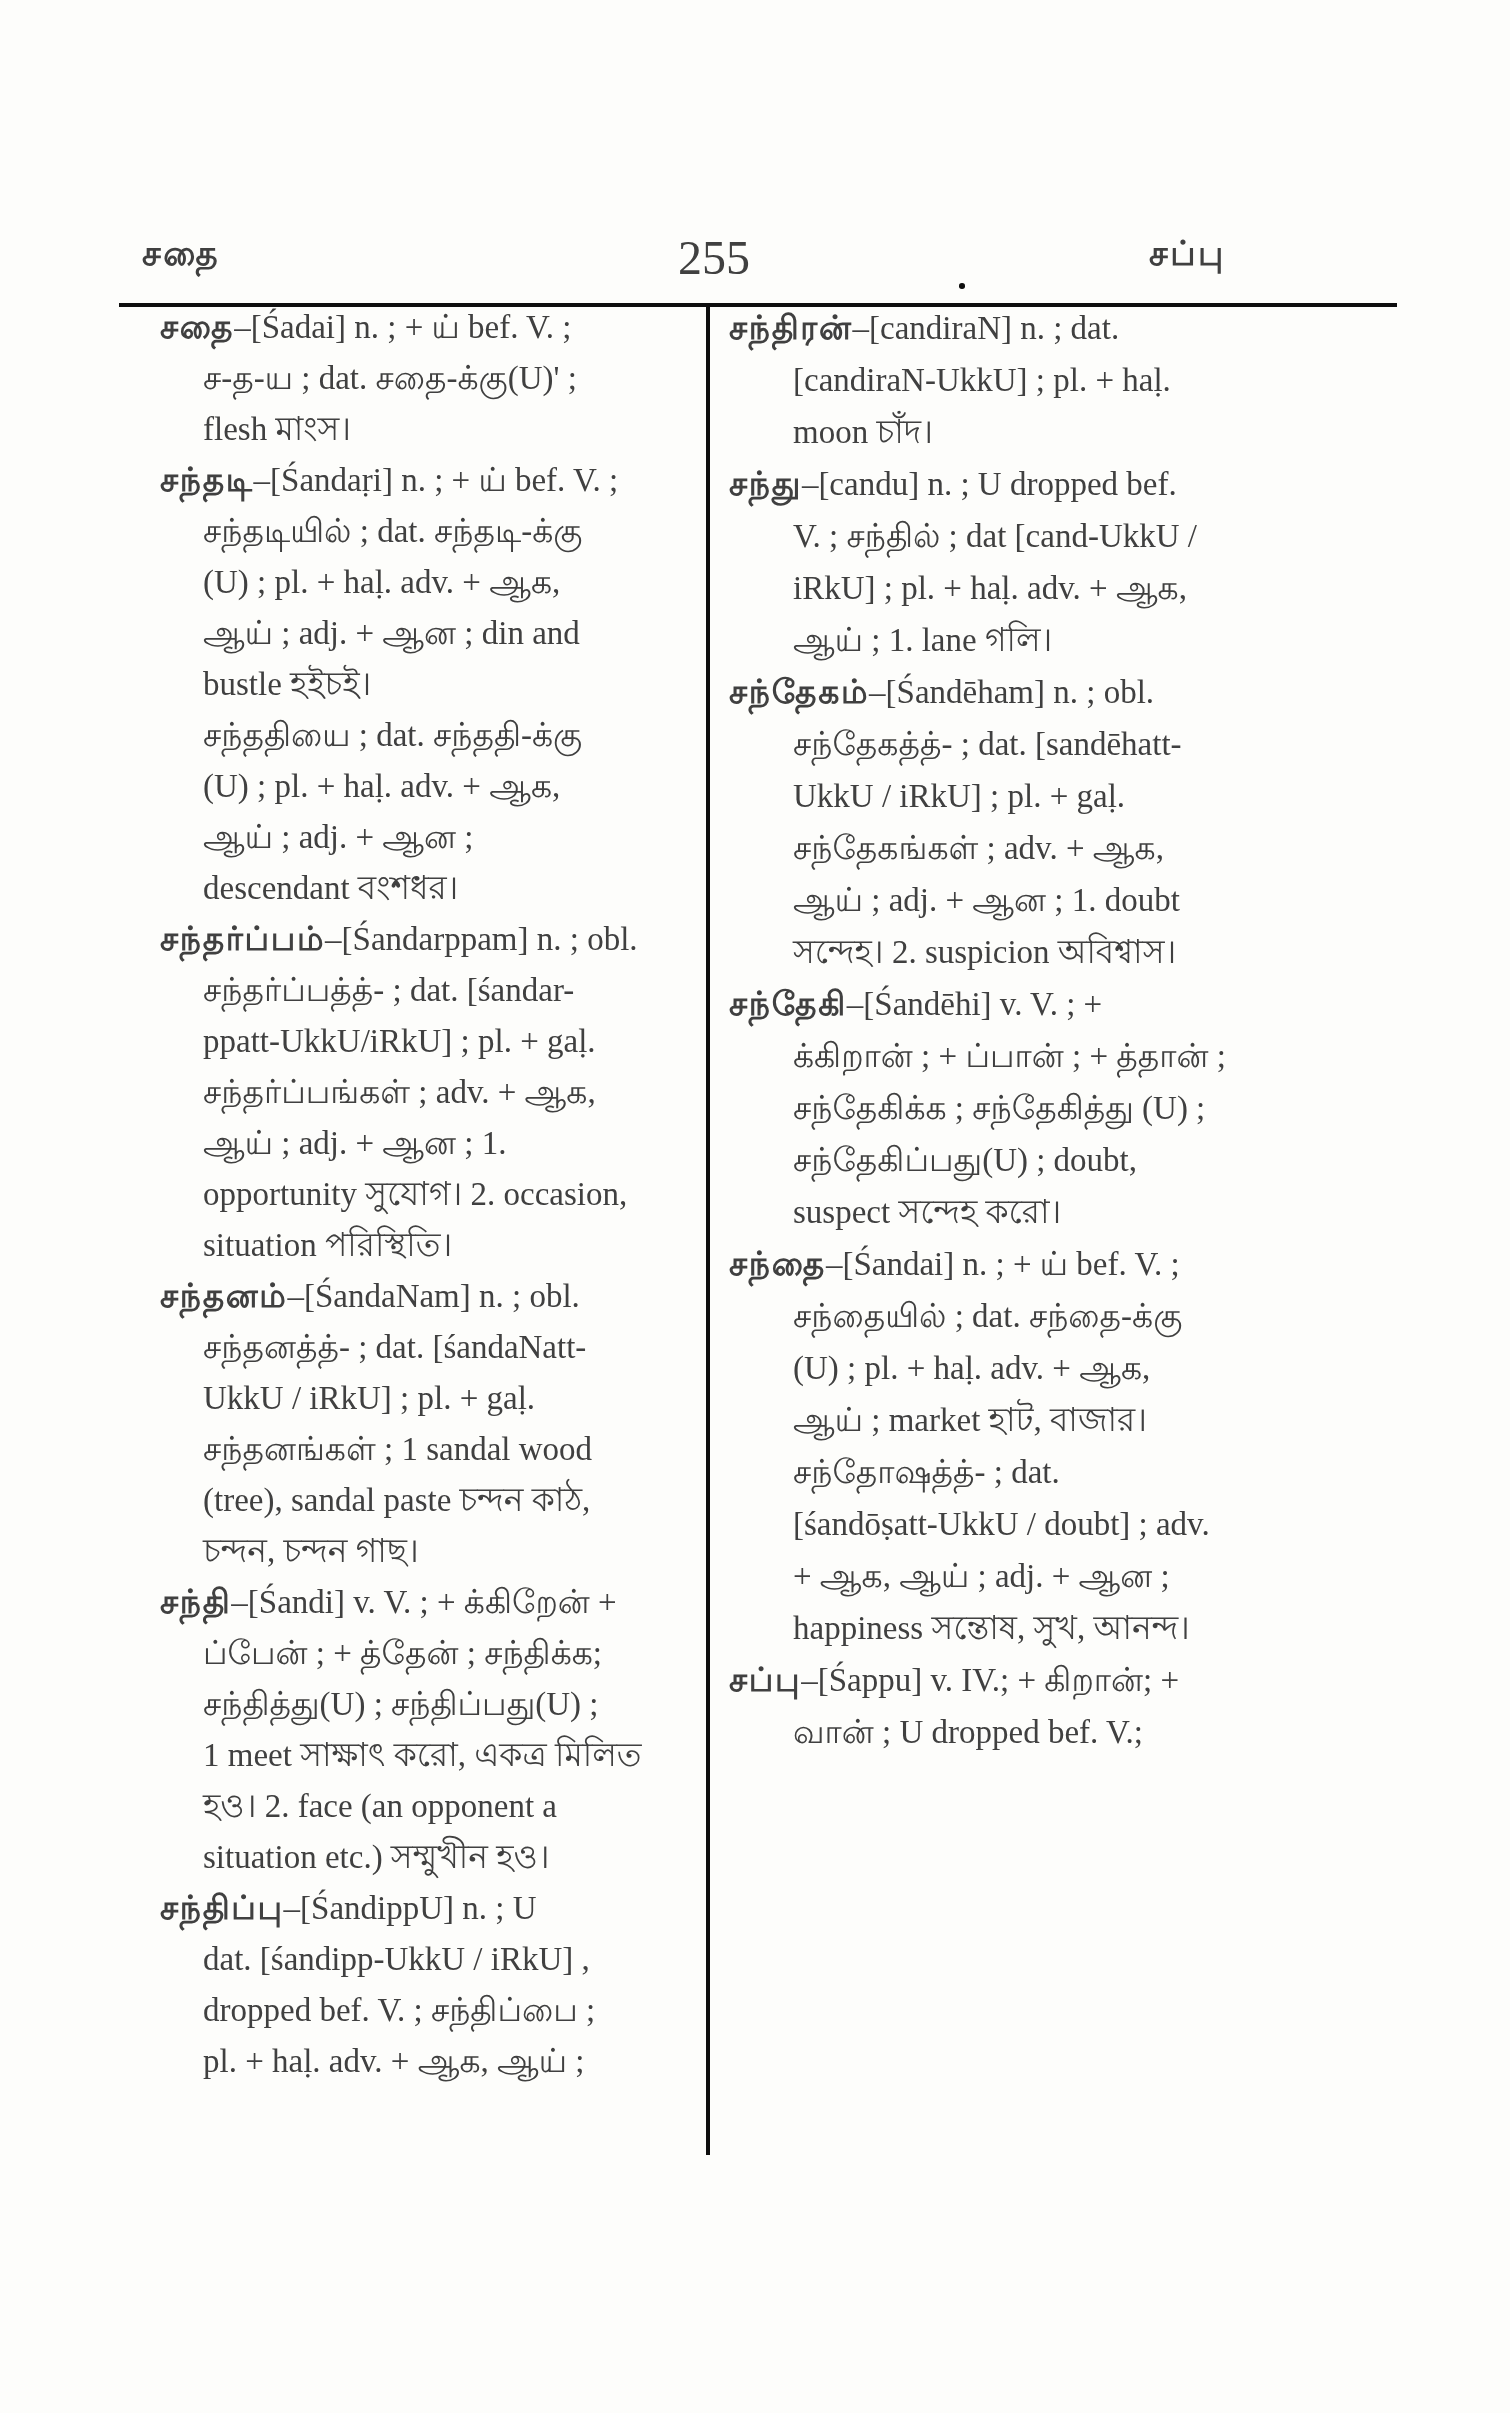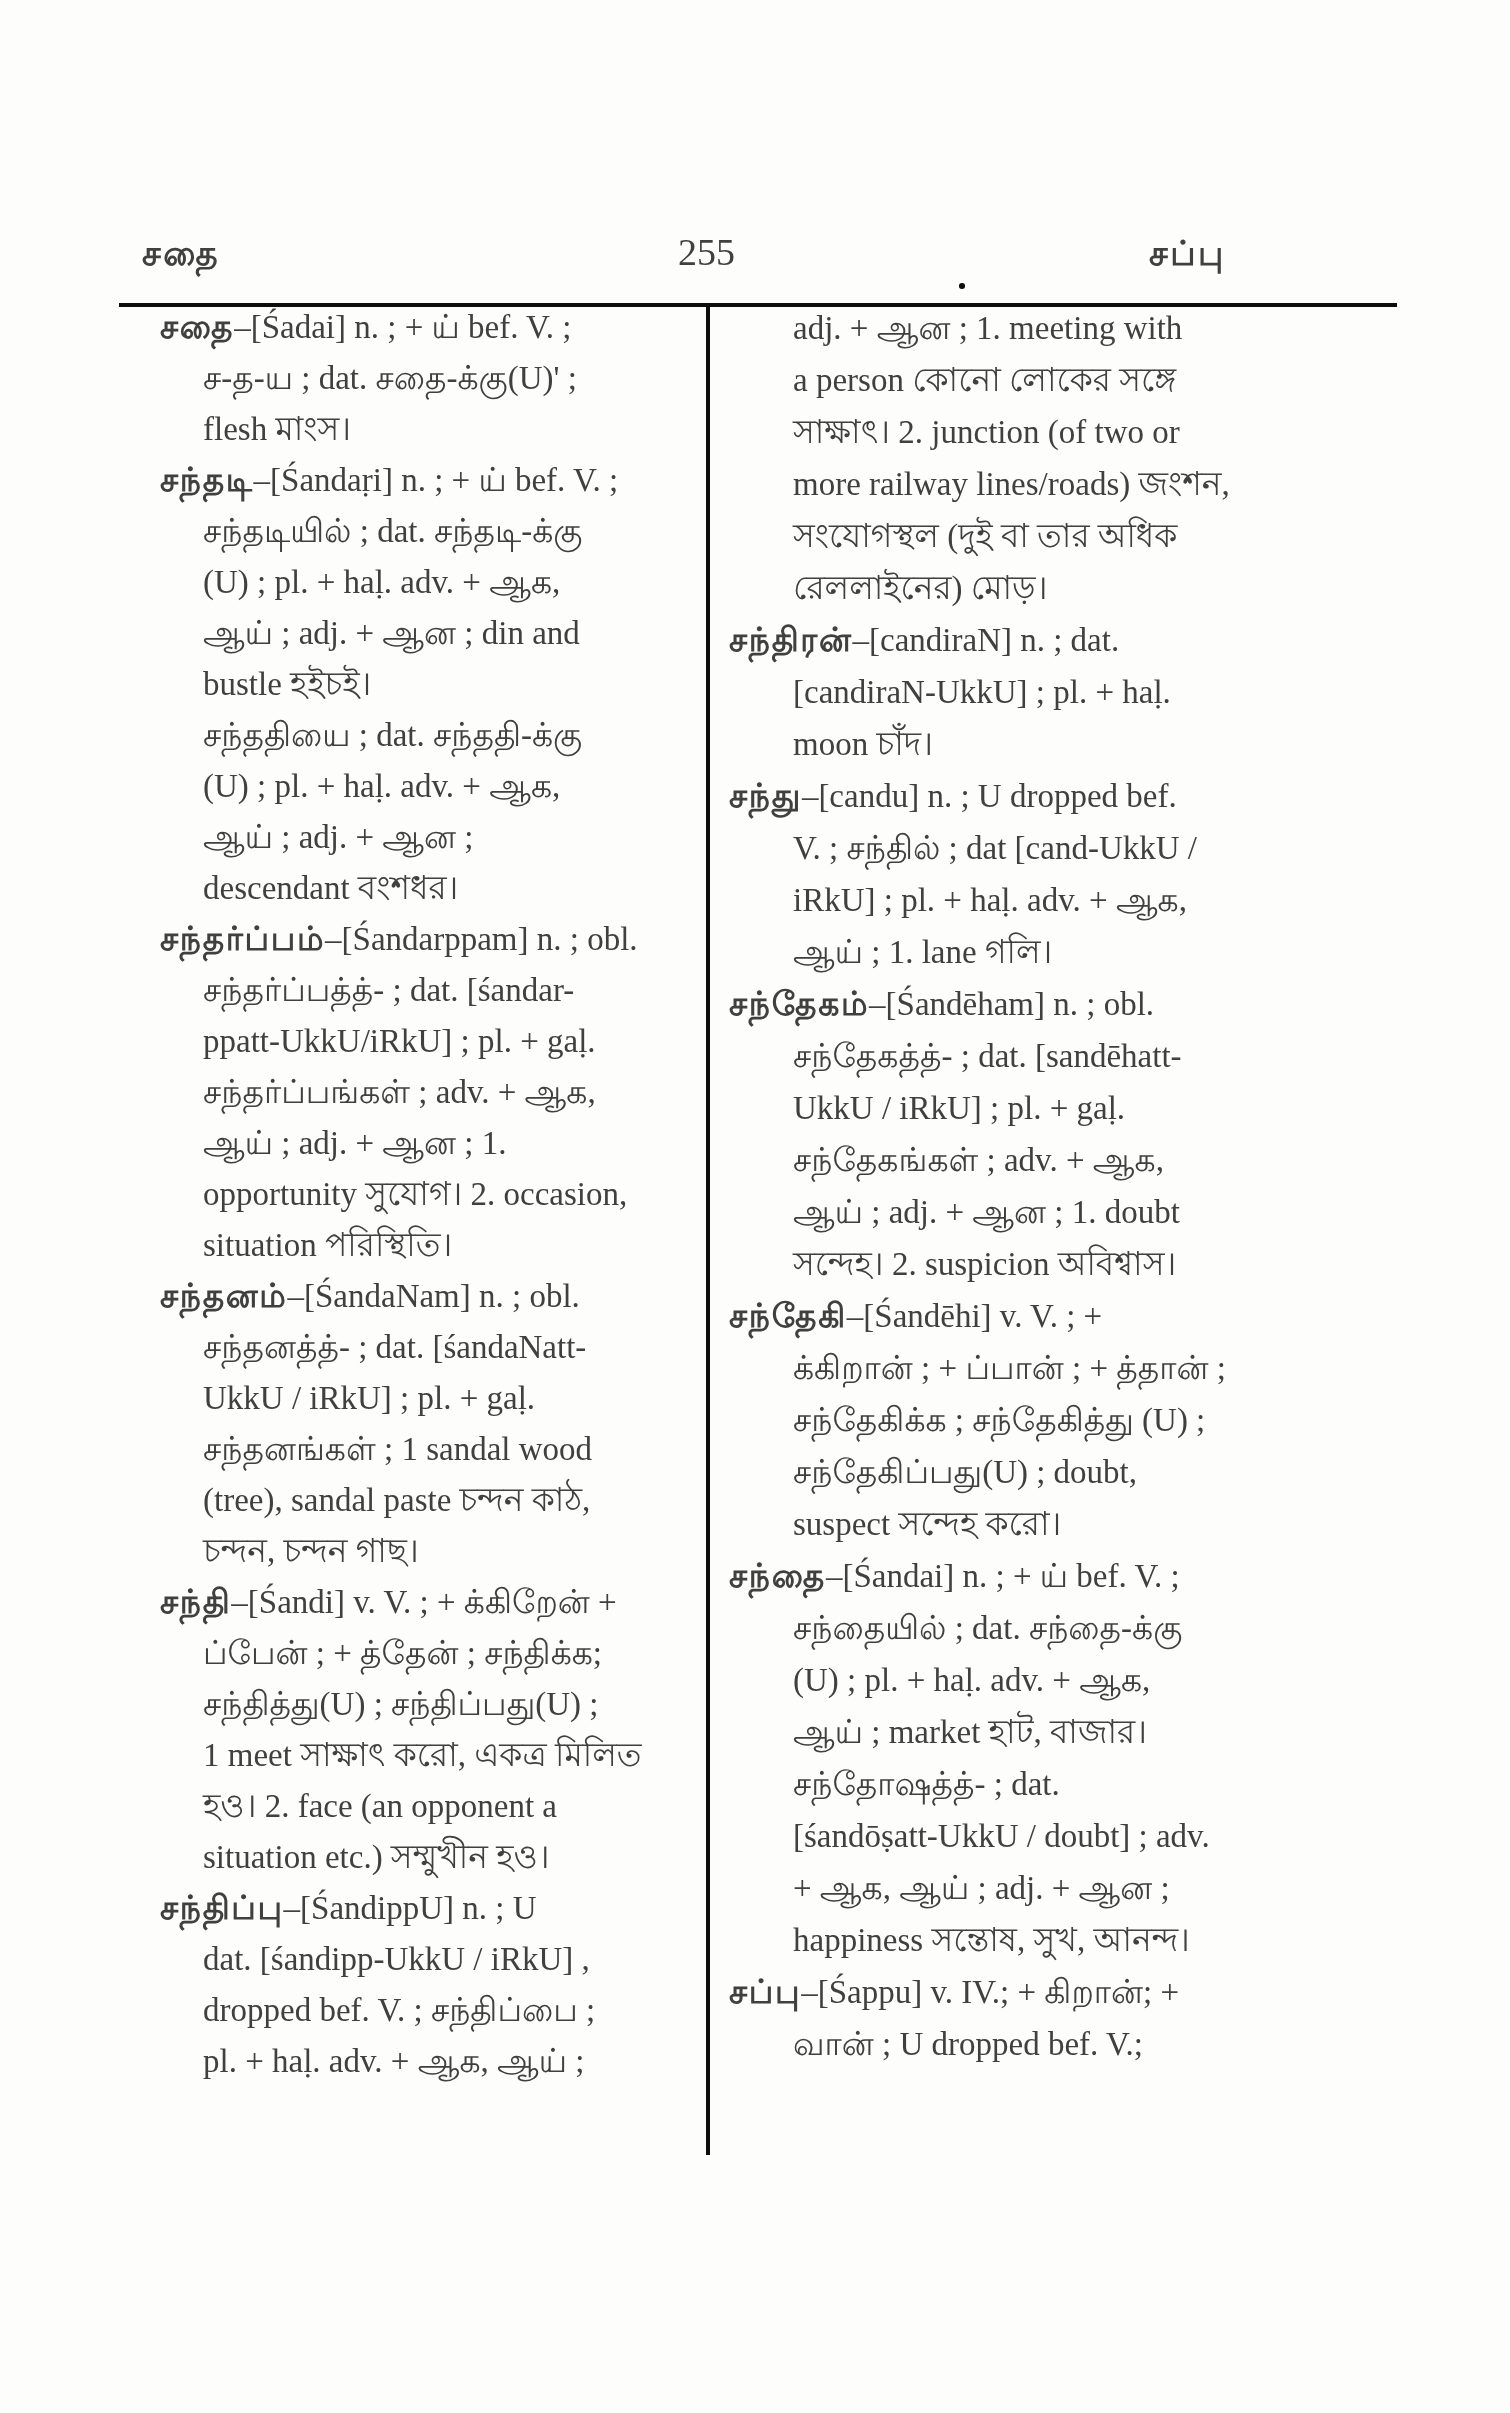--- a/index.html
+++ b/index.html
@@ -19,21 +19,21 @@
   .hdr {
     position: absolute;
     white-space: nowrap;
   }
   .hdr-left {
     left: 142px; top: 235px;
     font-size: 34px; font-weight: bold; letter-spacing: 2.4px;
   }
   .hdr-center {
     left: 678px; top: 230px;
-    font-size: 38px;
+    font-size: 48px;
   }
   .hdr-right {
     left: 1149px; top: 235px;
     font-size: 34px; font-weight: bold; letter-spacing: 2.4px;
   }
   .hrule {
     position: absolute;
     left: 119px; top: 303px;
     width: 1278px; height: 4px;
     background: #0e0e0e;
@@ -134,28 +134,20 @@
       <div class="entry">
         <div class="line"><span class="hw">சந்திப்பு</span><span>–[ŚandippU] n. ; U</span></div>
         <div class="line cont">dat. [śandipp-UkkU / iRkU] ,</div>
         <div class="line cont">dropped bef. V. ; சந்திப்பை ;</div>
         <div class="line cont">pl. + haḷ. adv. + ஆக, ஆய் ;</div>
       </div>
     </div>
 
   <div class="col col-right" id="col-right">
       <div class="entry">
-        <div class="line cont">adj. + ஆன ; 1. meeting with</div>
-        <div class="line cont">a person কোনো লোকের সঙ্গে</div>
-        <div class="line cont">সাক্ষাৎ। 2. junction (of two or</div>
-        <div class="line cont">more railway lines/roads) জংশন,</div>
-        <div class="line cont">সংযোগস্থল (দুই বা তার অধিক</div>
-        <div class="line cont">রেললাইনের) মোড়।</div>
-      </div>
-      <div class="entry">
         <div class="line"><span class="hw">சந்திரன்</span><span>–[candiraN] n. ; dat.</span></div>
         <div class="line cont">[candiraN-UkkU] ; pl. + haḷ.</div>
         <div class="line cont">moon চাঁদ।</div>
       </div>
       <div class="entry">
         <div class="line"><span class="hw">சந்து</span><span>–[candu] n. ; U dropped bef.</span></div>
         <div class="line cont">V. ; சந்தில் ; dat [cand-UkkU /</div>
         <div class="line cont">iRkU] ; pl. + haḷ. adv. + ஆக,</div>
         <div class="line cont">ஆய் ; 1. lane গলি।</div>
       </div>

